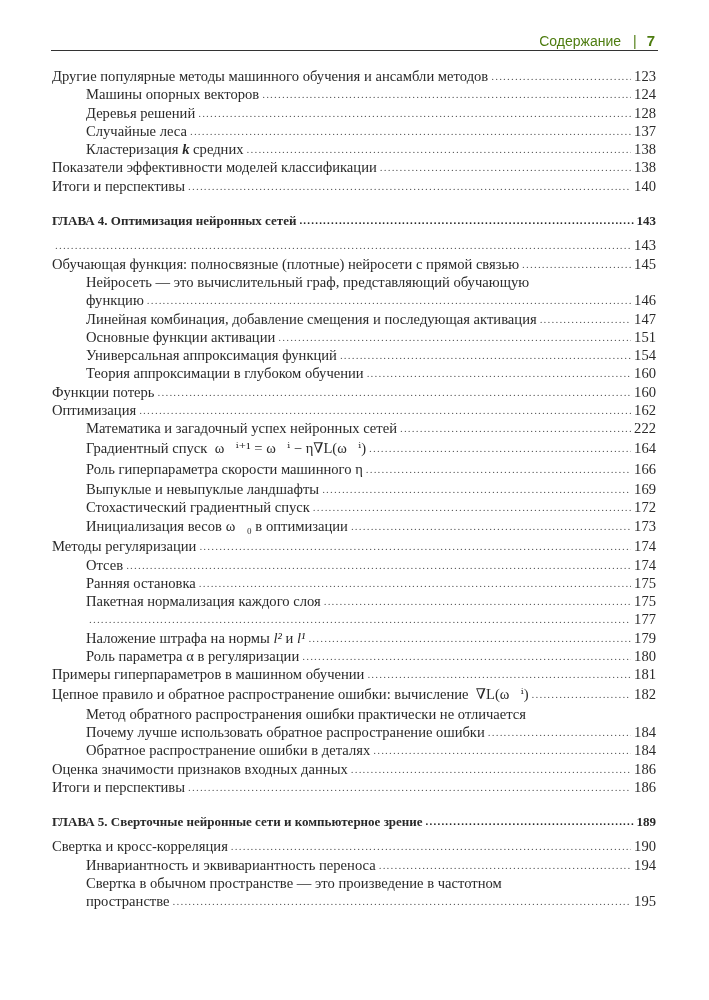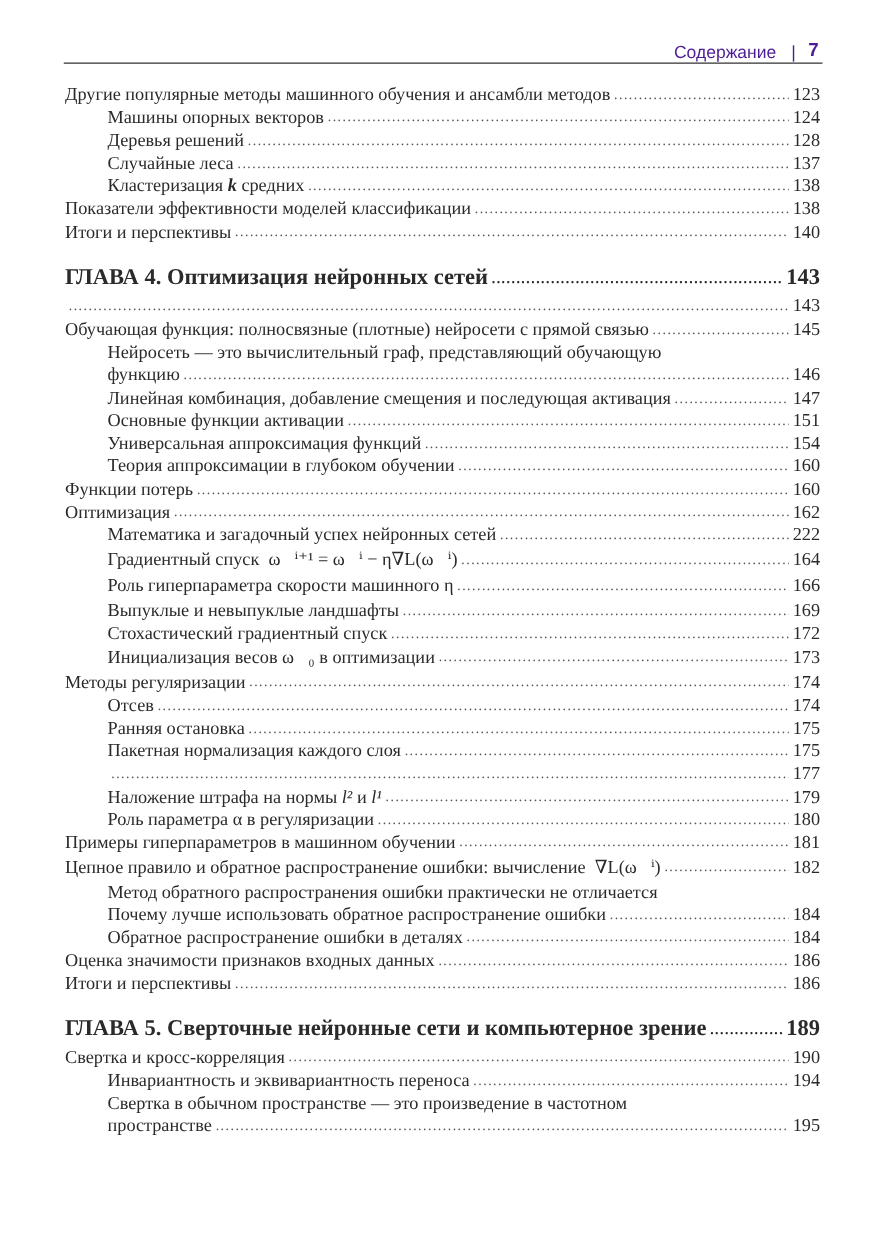--- a/index.html
+++ b/index.html
@@ -1,34 +1,34 @@
 <!DOCTYPE html>
 <html><head>
 <meta charset="utf-8">
 <style>
   html, body { margin:0; padding:0; background:#ffffff; }
   body { width:709px; height:1000px; position:relative; overflow:hidden;
          font-family:"Liberation Serif", "DejaVu Serif", serif; color:#2a2a2a; }
   .header { position:absolute; left:51px; top:30px; width:607px; height:20px;
             border-bottom:1.5px solid #333; }
   .header-inner { position:absolute; right:3px; top:2px; font-family:"Liberation Sans", sans-serif;
-            font-size:14px; color:#4c1d95; display:flex; align-items:center; }
+            font-size:14px; color:#4d7c0f; display:flex; align-items:center; }
   .header-sep { margin:0 10px 0 12px; font-size:14px; }
   .header-page { font-weight:bold; font-size:15px; }
   .toc { position:absolute; left:52px; top:67px; width:604px; }
   .row { display:flex; align-items:flex-start; font-size:14.6px; line-height:18.3px; height:18.3px; white-space:nowrap; }
   .row.sub { padding-left:34px; }
   .row.wrap-first { padding-left:34px; }
   .row.wrap-cont { padding-left:34px; }
   .title { flex:0 0 auto; }
   .leader { flex:1 1 auto; overflow:hidden; margin:0 3px; position:relative; top:-1px; }
   .leader::after { content:"....................................................................................................................................................................................................................................................................";
                    letter-spacing:1.2px; font-size:11px; color:#555; }
   .page { flex:0 0 auto; text-align:right; }
-  .row.chapter { font-weight:bold; font-family:"Liberation Serif", serif; font-size:18px; }
+  .row.chapter { font-weight:bold; font-family:"Liberation Serif", serif; font-size:13px; }
   .row.chapter .leader::after { color:#222; }
   .gap-chapter { height:17px; }
   .gap-after-chapter { height:6px; }
   .math { font-style:normal; }
   .row.tall { height:21px; line-height:21px; }
 </style>
 </head>
 <body>
 
 <div class="header">

